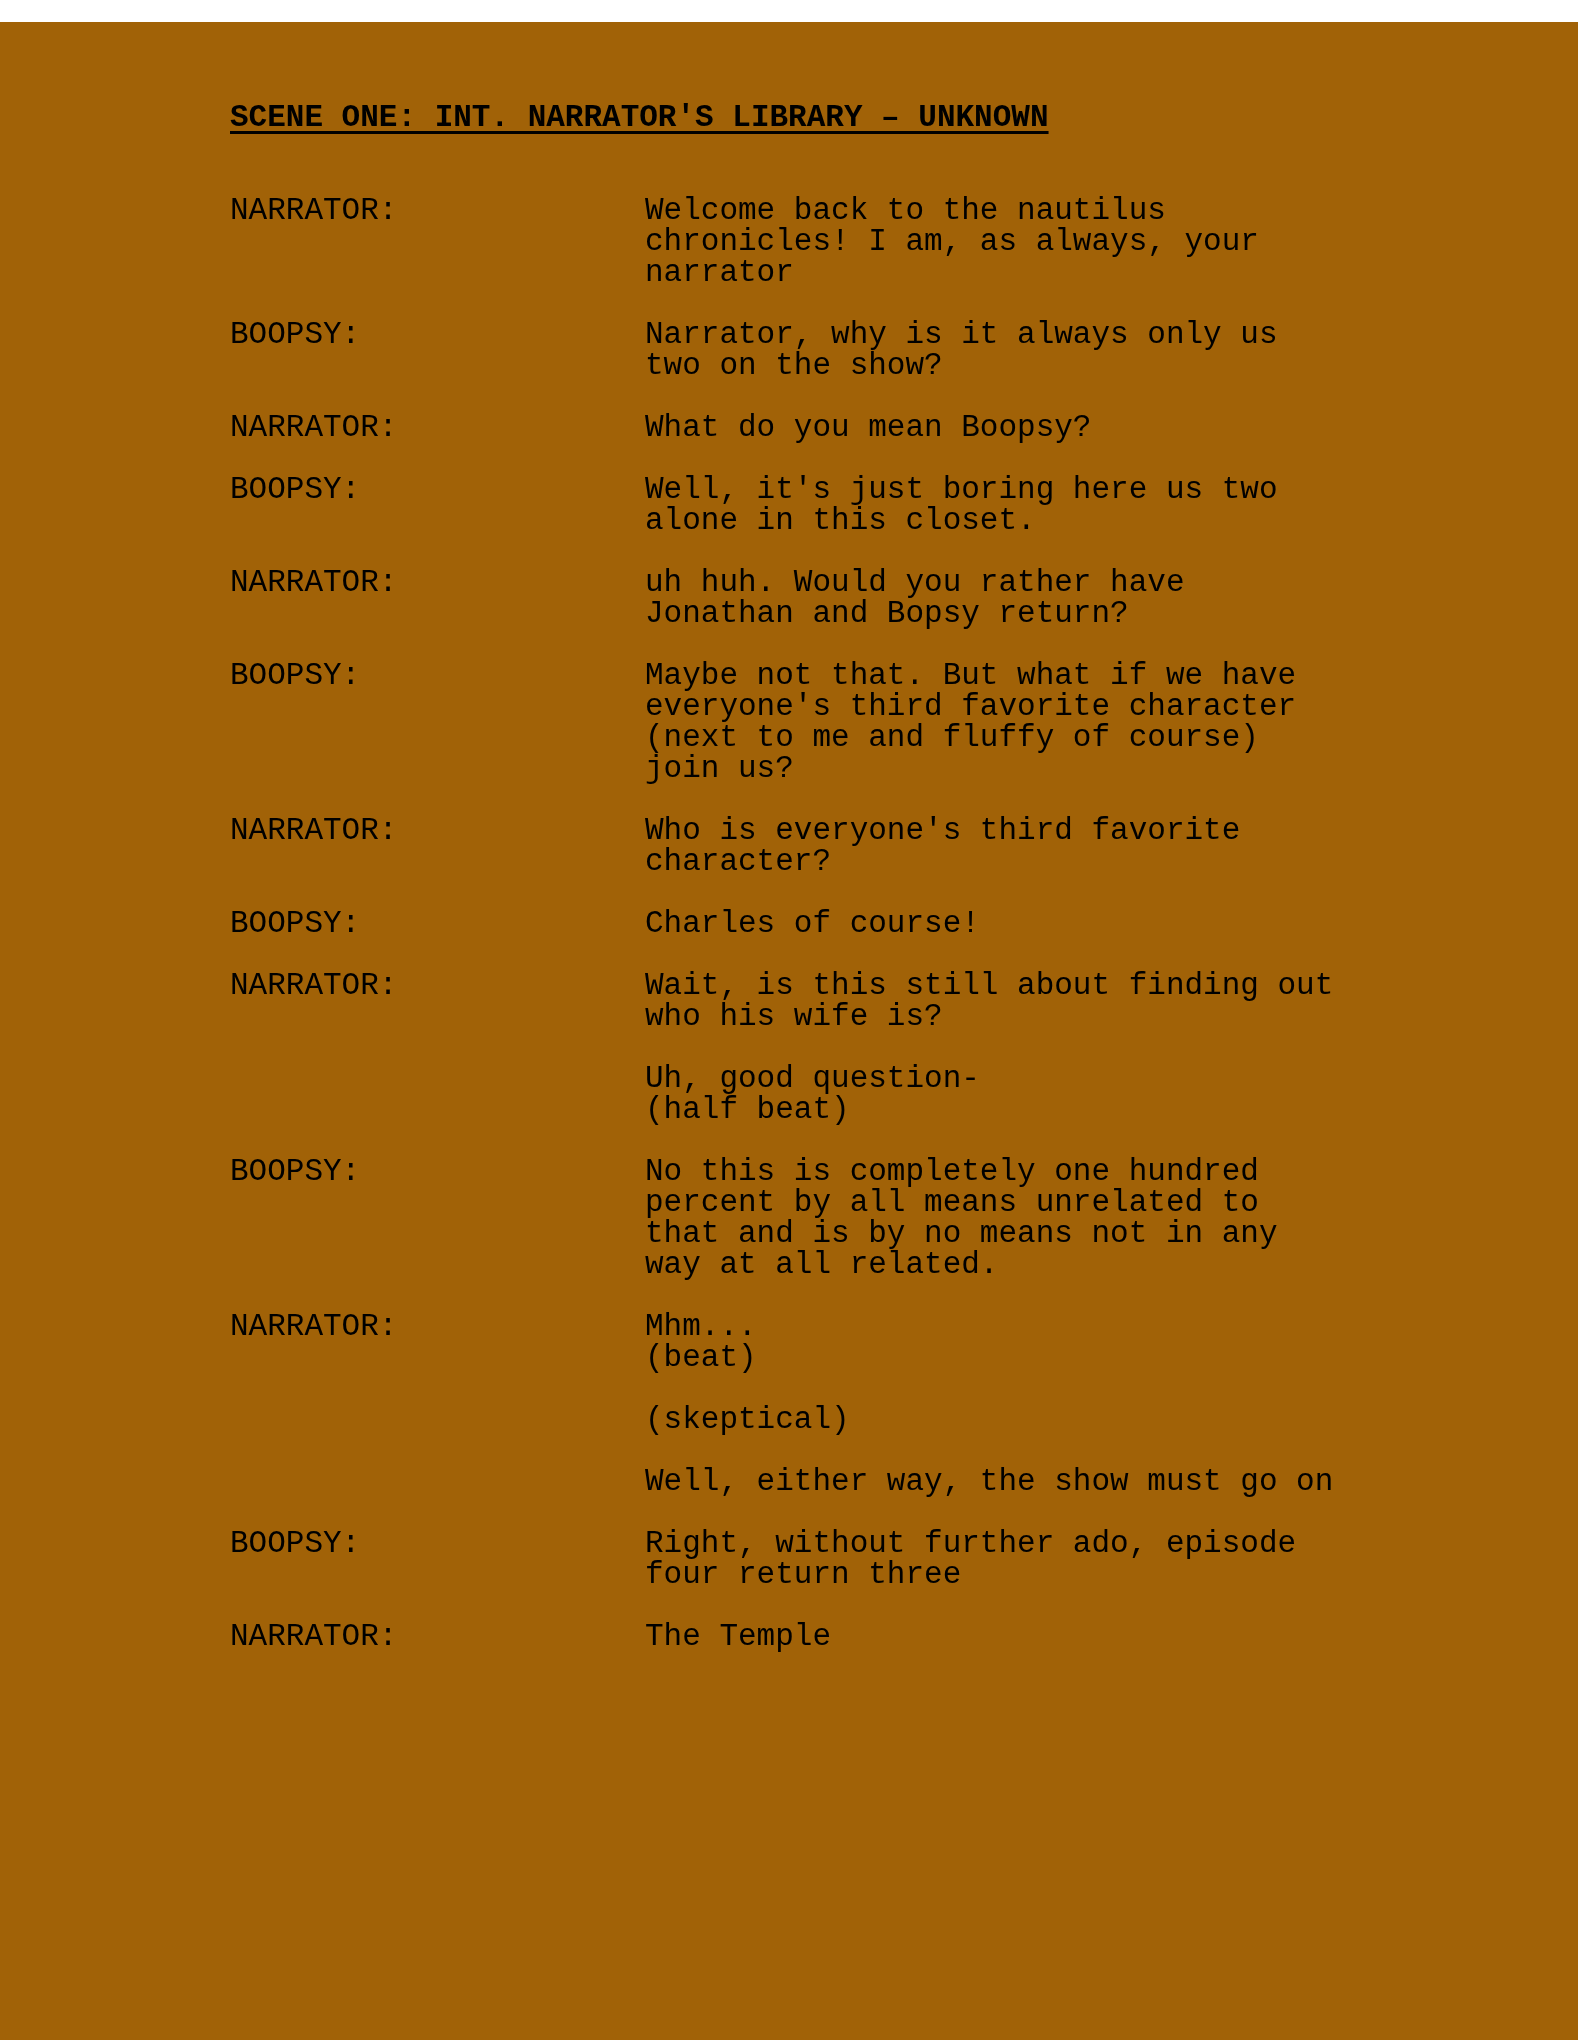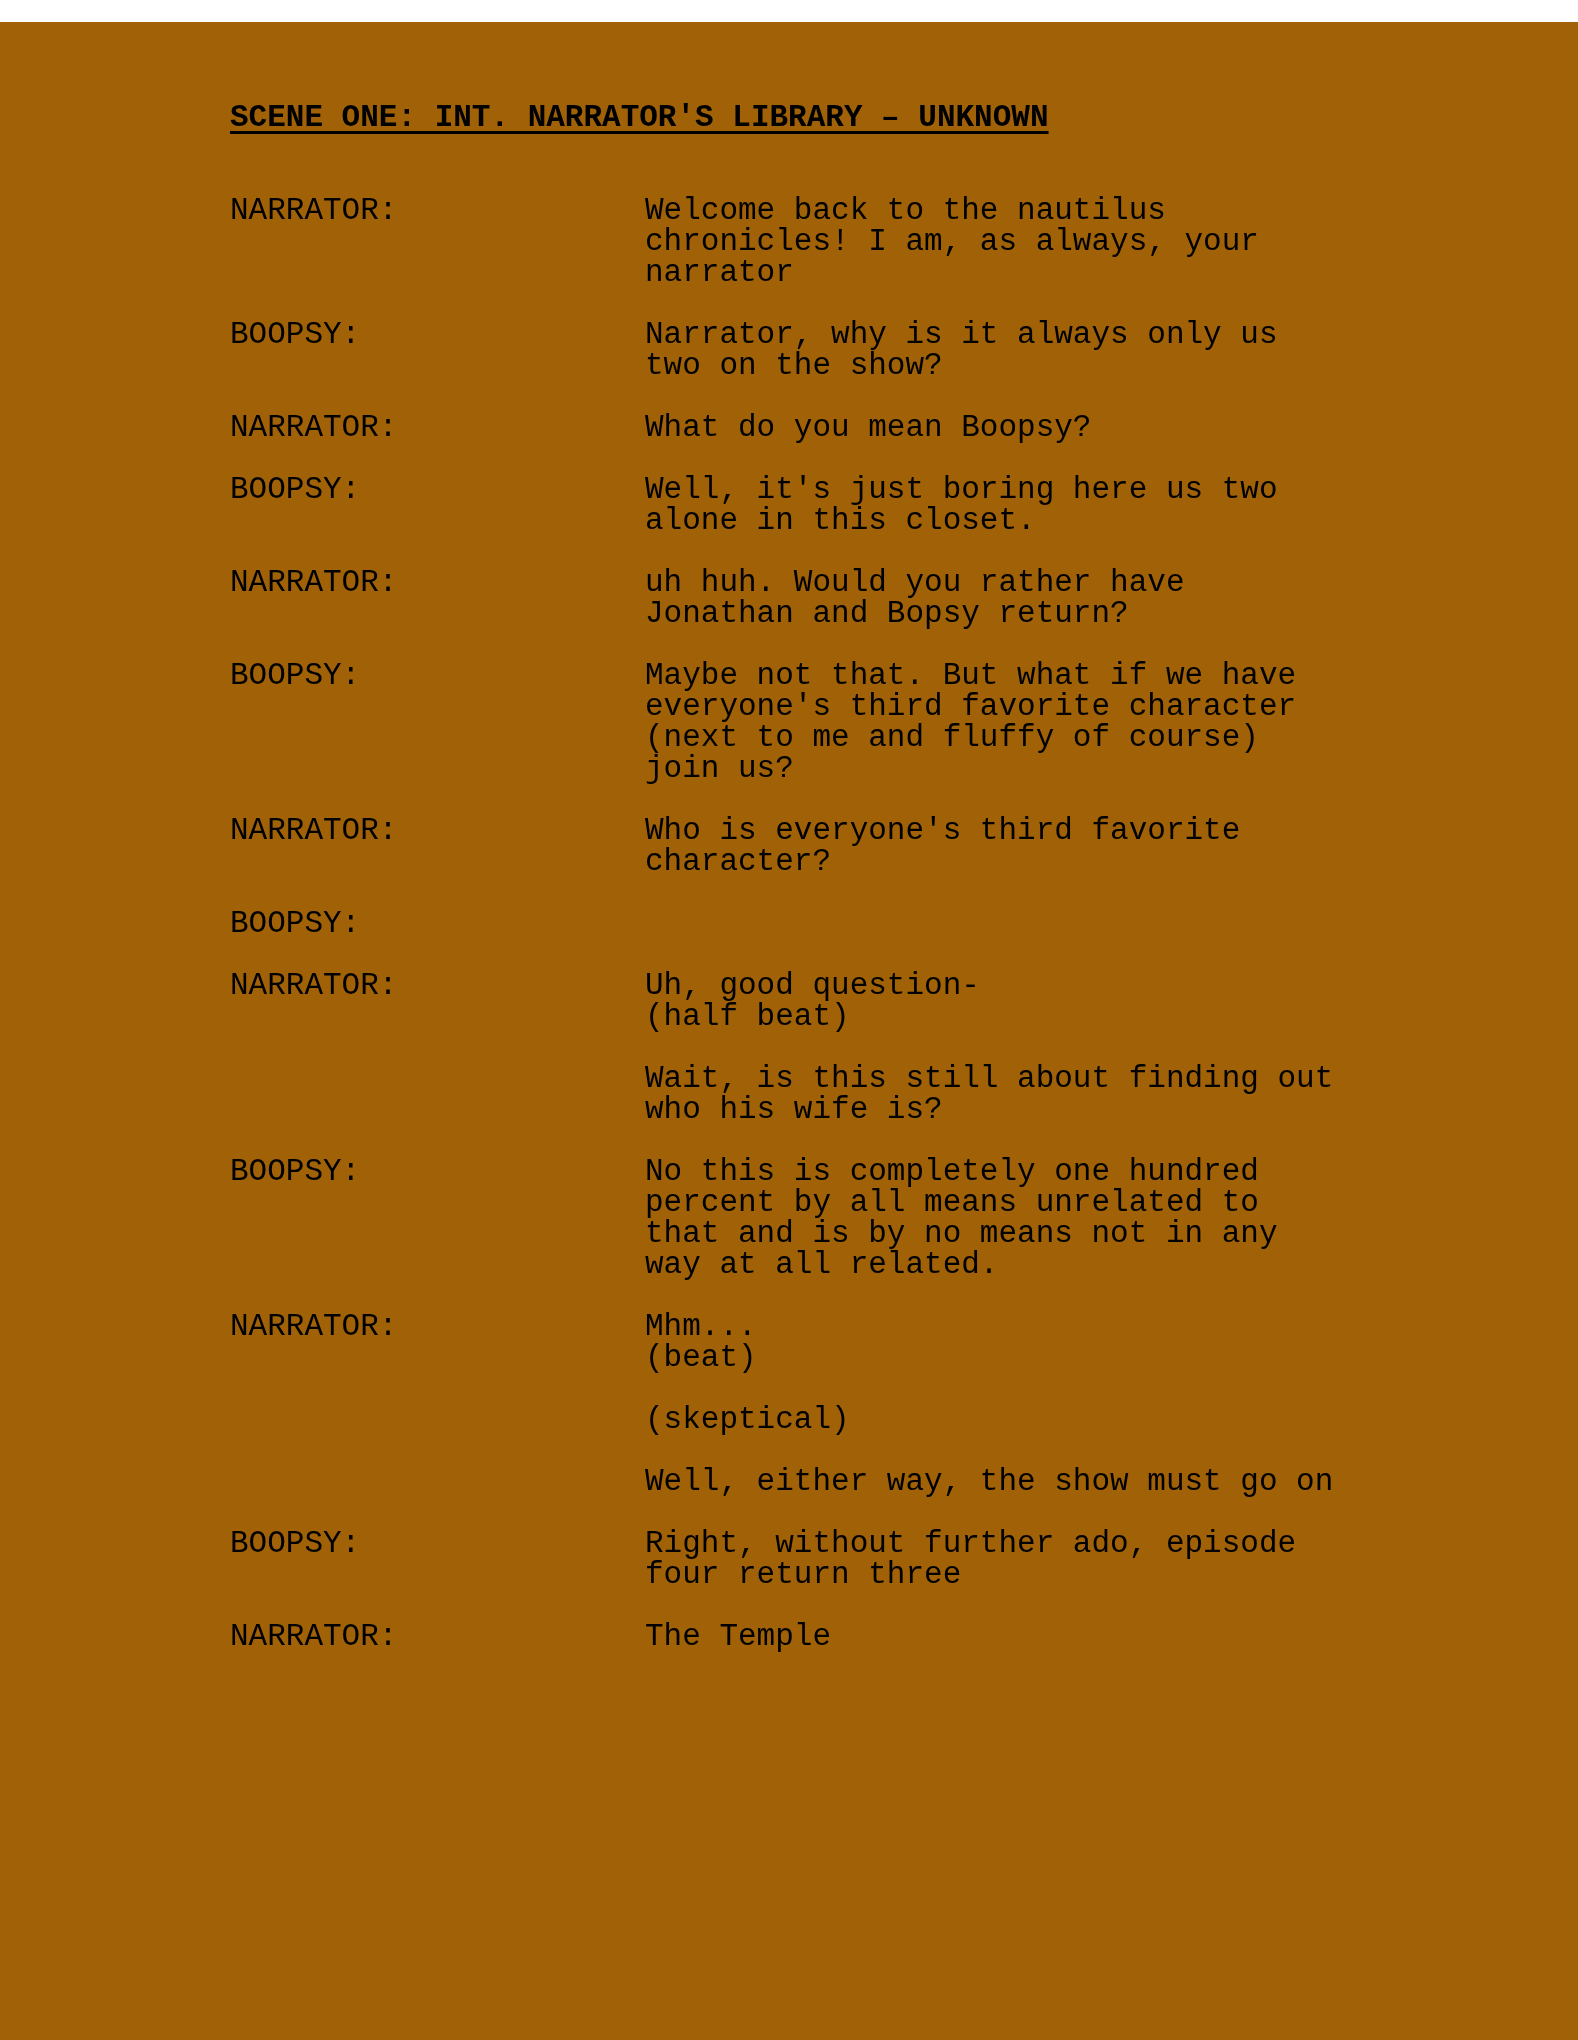--- a/index.html
+++ b/index.html
@@ -110,28 +110,31 @@
       </div>
       <div class="cue">
         <div class="speaker">NARRATOR:</div>
         <div class="lines">
           <div class="para">Who is everyone's third favorite
 character?</div>
         </div>
       </div>
       <div class="cue">
         <div class="speaker">BOOPSY:</div>
+        <div class="lines">
+          <div class="para">Charles of course!</div>
+        </div>
       </div>
       <div class="cue">
         <div class="speaker">NARRATOR:</div>
         <div class="lines">
+          <div class="para">Wait, is this still about finding out
+who his wife is?</div>
           <div class="para">Uh, good question-
 (half beat)</div>
-          <div class="para">Wait, is this still about finding out
-who his wife is?</div>
         </div>
       </div>
       <div class="cue">
         <div class="speaker">BOOPSY:</div>
         <div class="lines">
           <div class="para">No this is completely one hundred
 percent by all means unrelated to
 that and is by no means not in any
 way at all related.</div>
         </div>

